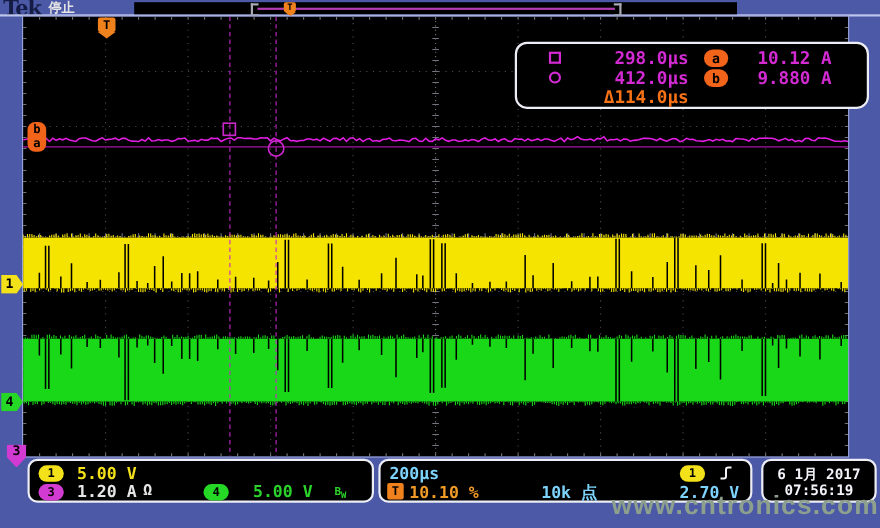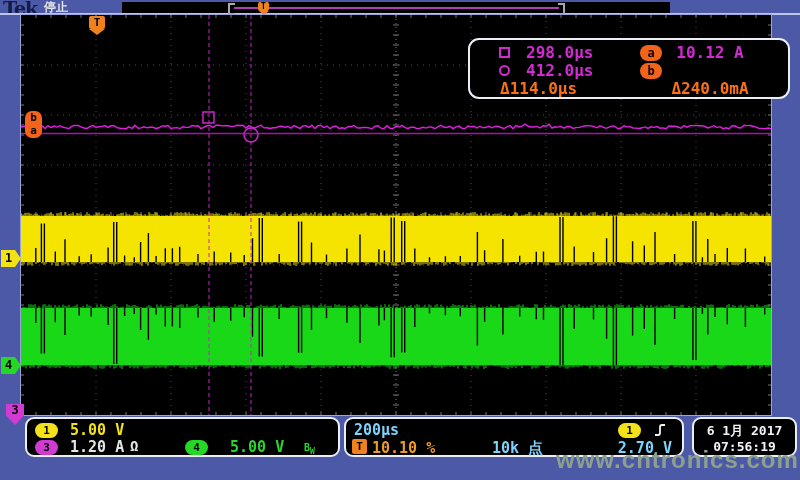--- a/index.html
+++ b/index.html
@@ -50,22 +50,22 @@
   #marker-ch1{left:1px;top:250px;background:#f3e11a}
   #marker-ch4{left:1px;top:357px;background:#26d826}
   #marker-ch3{left:6px;top:404px;width:18px;height:21px;background:#d23bd2;line-height:13px;
     text-align:center;padding-left:0;
     clip-path:polygon(0 0,100% 0,100% 55%,50% 100%,0 55%)}
 
   
   #cursor-box{left:468px;top:38px;width:322px;height:61px;background:#000;
     border:2px solid #ecedf5;border-radius:11px;box-sizing:border-box;z-index:5;
     color:#d42ad4;font-weight:bold;font-size:16px}
-  #cursor-box .cur-time{width:100px;left:56px}
-  #cursor-box .cur-val{text-align:center;width:92px;left:194px}
+  #cursor-box .cur-time{text-align:right;width:100px;left:56px}
+  #cursor-box .cur-val{text-align:right;width:92px;left:194px}
   .cur-icon{left:29px;width:11px;height:11px;border:2px solid #d42ad4;box-sizing:border-box}
   .cur-badge{left:170px;width:22px;height:16px;background:#f26419;border-radius:9px;
     color:#000;font-size:12px;line-height:16px;text-align:center}
   .delta{color:#f97316}
 
   
   .bbox{top:417px;height:40px;background:#000;border:2px solid #ecedf5;border-radius:9px;
     box-sizing:border-box;z-index:5;font-weight:bold;font-size:15px}
   #box-ch{left:25px;width:315px}
   #box-horiz{left:344px;width:340px}
@@ -137,22 +137,22 @@
 <div class="abs ch-marker" id="marker-ch3">3</div>
 
 <div class="abs" id="cursor-box">
   <div class="abs cur-icon" style="top:7px"></div>
   <div class="abs cur-icon" style="top:25px;border-radius:50%"></div>
   <div class="abs cur-time" style="top:3px">298.0μs</div>
   <div class="abs cur-time" style="top:21px">412.0μs</div>
   <div class="abs cur-badge" style="top:5px">a</div>
   <div class="abs cur-badge" style="top:23px">b</div>
   <div class="abs cur-val" style="top:3px">10.12 A</div>
+  <div class="abs cur-val" style="top:21px">9.880 A</div>
   <div class="abs cur-time delta" style="top:39px;left:30px;width:126px">Δ114.0μs</div>
-  <div class="abs cur-val delta" style="top:39px">Δ240.0mA</div>
 </div>
 
 <div class="abs bbox" id="box-ch">
   <div class="abs badge-oval" style="left:8px;top:4px;background:#f3e11a">1</div>
   <div class="abs yellow-t" style="left:43px;top:2px">5.00 V</div>
   <div class="abs badge-oval" style="left:8px;top:21px;background:#d23bd2">3</div>
   <div class="abs magenta-t" style="left:43px;top:19px">1.20 A</div>
   <div class="abs magenta-t" style="left:103px;top:19px;font-size:14px">Ω</div>
   <div class="abs badge-oval" style="left:158px;top:21px;background:#26d826">4</div>
   <div class="abs green-t" style="left:203px;top:19px">5.00 V</div>

